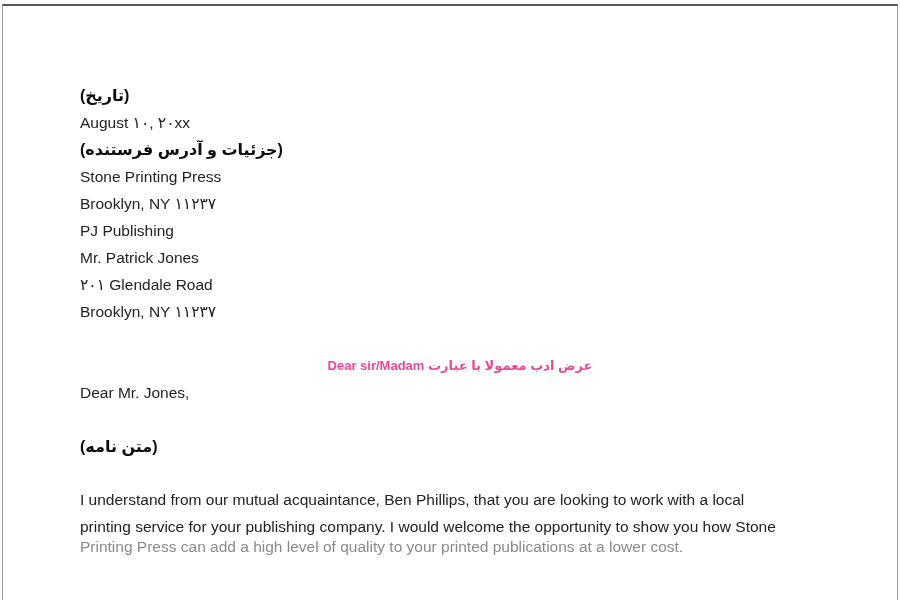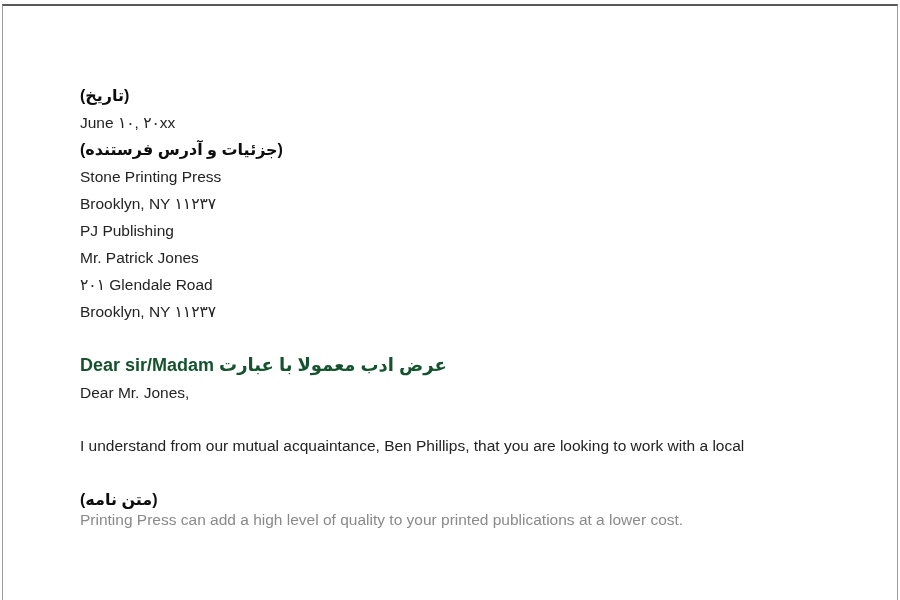--- a/index.html
+++ b/index.html
@@ -42,24 +42,24 @@
   }
   .fa-heading {
     direction: rtl;
     text-align: left;
     font-weight: 700;
     font-size: 16px;
     color: #0d0d0d;
   }
   .salutation-note {
     direction: rtl;
-    text-align: left;
+    text-align: center;
     font-weight: 700;
-    font-size: 18px;
-    color: #14532d;
+    font-size: 13px;
+    color: #ec4899;
   }
   .gap-above {
     margin-top: 27px;
   }
   .body-gap-above {
     margin-top: 26px;
   }
   .body-line {
     height: 27px;
     line-height: 27px;
@@ -71,21 +71,21 @@
 </style>
 </head>
 <body>
 
 <div class="page-frame"></div>
 
 <div class="letter-content">
 
   <div class="line fa-heading" dir="rtl">(تاریخ)</div>
 
-  <div class="line">June ۱۰, ۲۰xx</div>
+  <div class="line">August ۱۰, ۲۰xx</div>
 
   <div class="line fa-heading" dir="rtl">(جزئیات و آدرس فرستنده)</div>
 
   <div class="line">Stone Printing Press</div>
 
 
   <div class="line">Brooklyn, NY ۱۱۲۳۷</div>
 
 
   <div class="line">PJ Publishing</div>
@@ -93,20 +93,21 @@
   <div class="line">Mr. Patrick Jones</div>
 
   <div class="line">۲۰۱ Glendale Road</div>
 
   <div class="line">Brooklyn, NY ۱۱۲۳۷</div>
 
   <div class="line salutation-note gap-above" dir="rtl">عرض ادب معمولا با عبارت Dear sir/Madam</div>
 
   <div class="line">Dear Mr. Jones,</div>
 
+  <div class="line fa-heading gap-above" dir="rtl">(متن نامه)</div>
+
   <div class="line body-line body-gap-above">I understand from our mutual acquaintance, Ben Phillips, that you are looking to work with a local</div>
 
-  <div class="line fa-heading gap-above" dir="rtl">(متن نامه)</div>
-
+  <div class="line body-line">printing service for your publishing company. I would welcome the opportunity to show you how Stone</div>
 
   <div class="line body-line body-line-clipped">Printing Press can add a high level of quality to your printed publications at a lower cost.</div>
 
 </div>
 
 </body></html>

